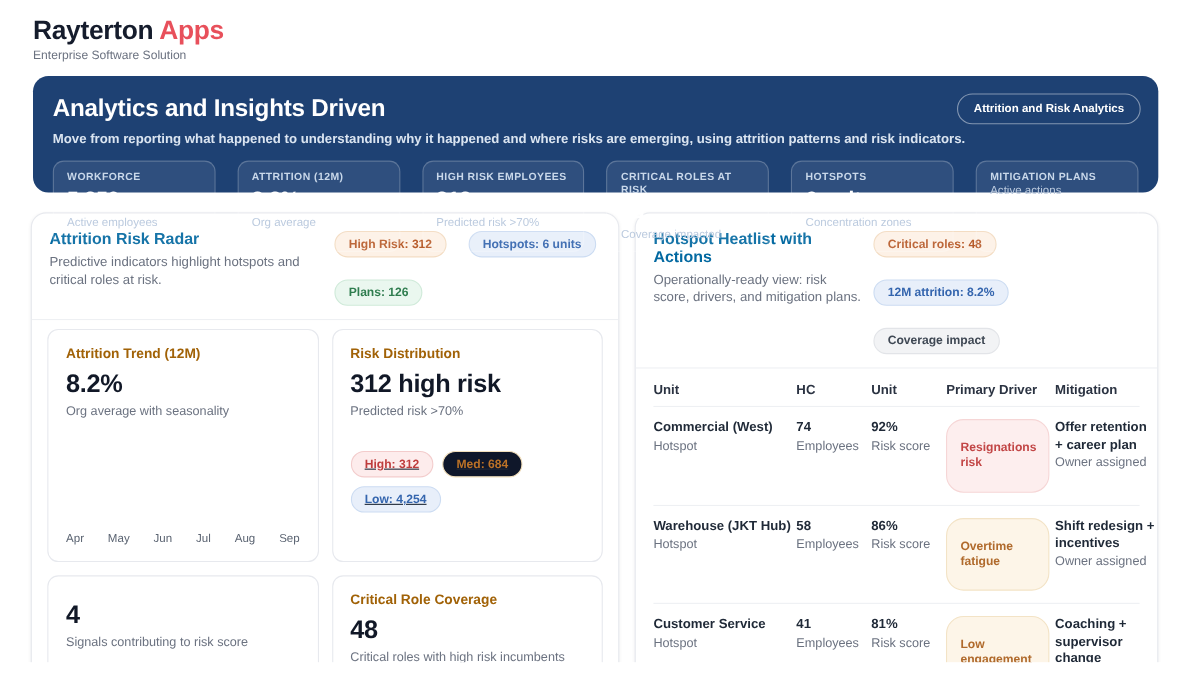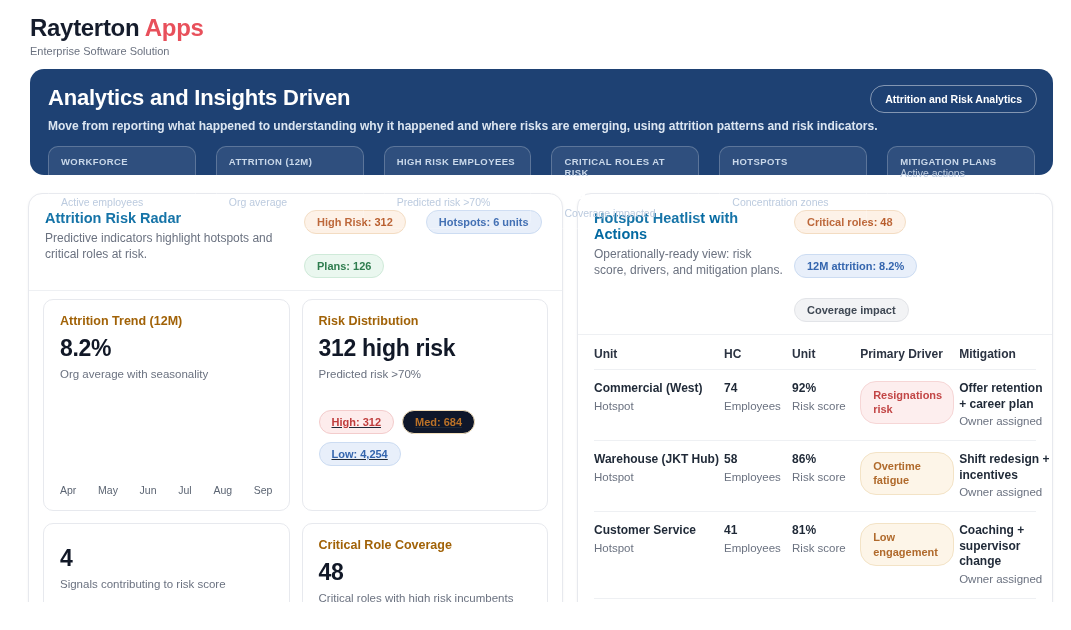--- a/index.html
+++ b/index.html
@@ -103,21 +103,21 @@
     column-gap: 4px;
   }
   .t-head { padding: 12px 0 8px; border-bottom: 1px solid #eef0f3; }
   .t-head span { font-size: 12px; font-weight: bold; color: #2b3342; }
   .t-row { padding: 11px 0; border-bottom: 1px solid #eef0f3; align-items: start; }
   .t-row:last-child { border-bottom: 1px solid #eef0f3; }
   .cell-main { font-size: 12px; font-weight: bold; color: #1f2937; line-height: 1.3; }
   .cell-sub { font-size: 11.5px; color: #6b7280; margin-top: 2px; line-height: 1.3; }
   .driver-pill {
     display: inline-block; max-width: 94px;
-    padding: 6px 12px; border-radius: 16px; border: 1px solid transparent;
+    padding: 18px 12px; border-radius: 16px; border: 1px solid transparent;
     font-size: 11px; font-weight: bold; line-height: 1.3;
   }
   .driver-red   { background: #fdeeee; border-color: #f6d6d6; color: #c24646; }
   .driver-amber { background: #fdf5e8; border-color: #f3e3c6; color: #b06a2c; }
 
   
   .bottom-mask { position: absolute; left: 0; top: 602px; width: 1071px; height: 28px; background: #ffffff; z-index: 20; }
 </style>
 </head>
 <body>

